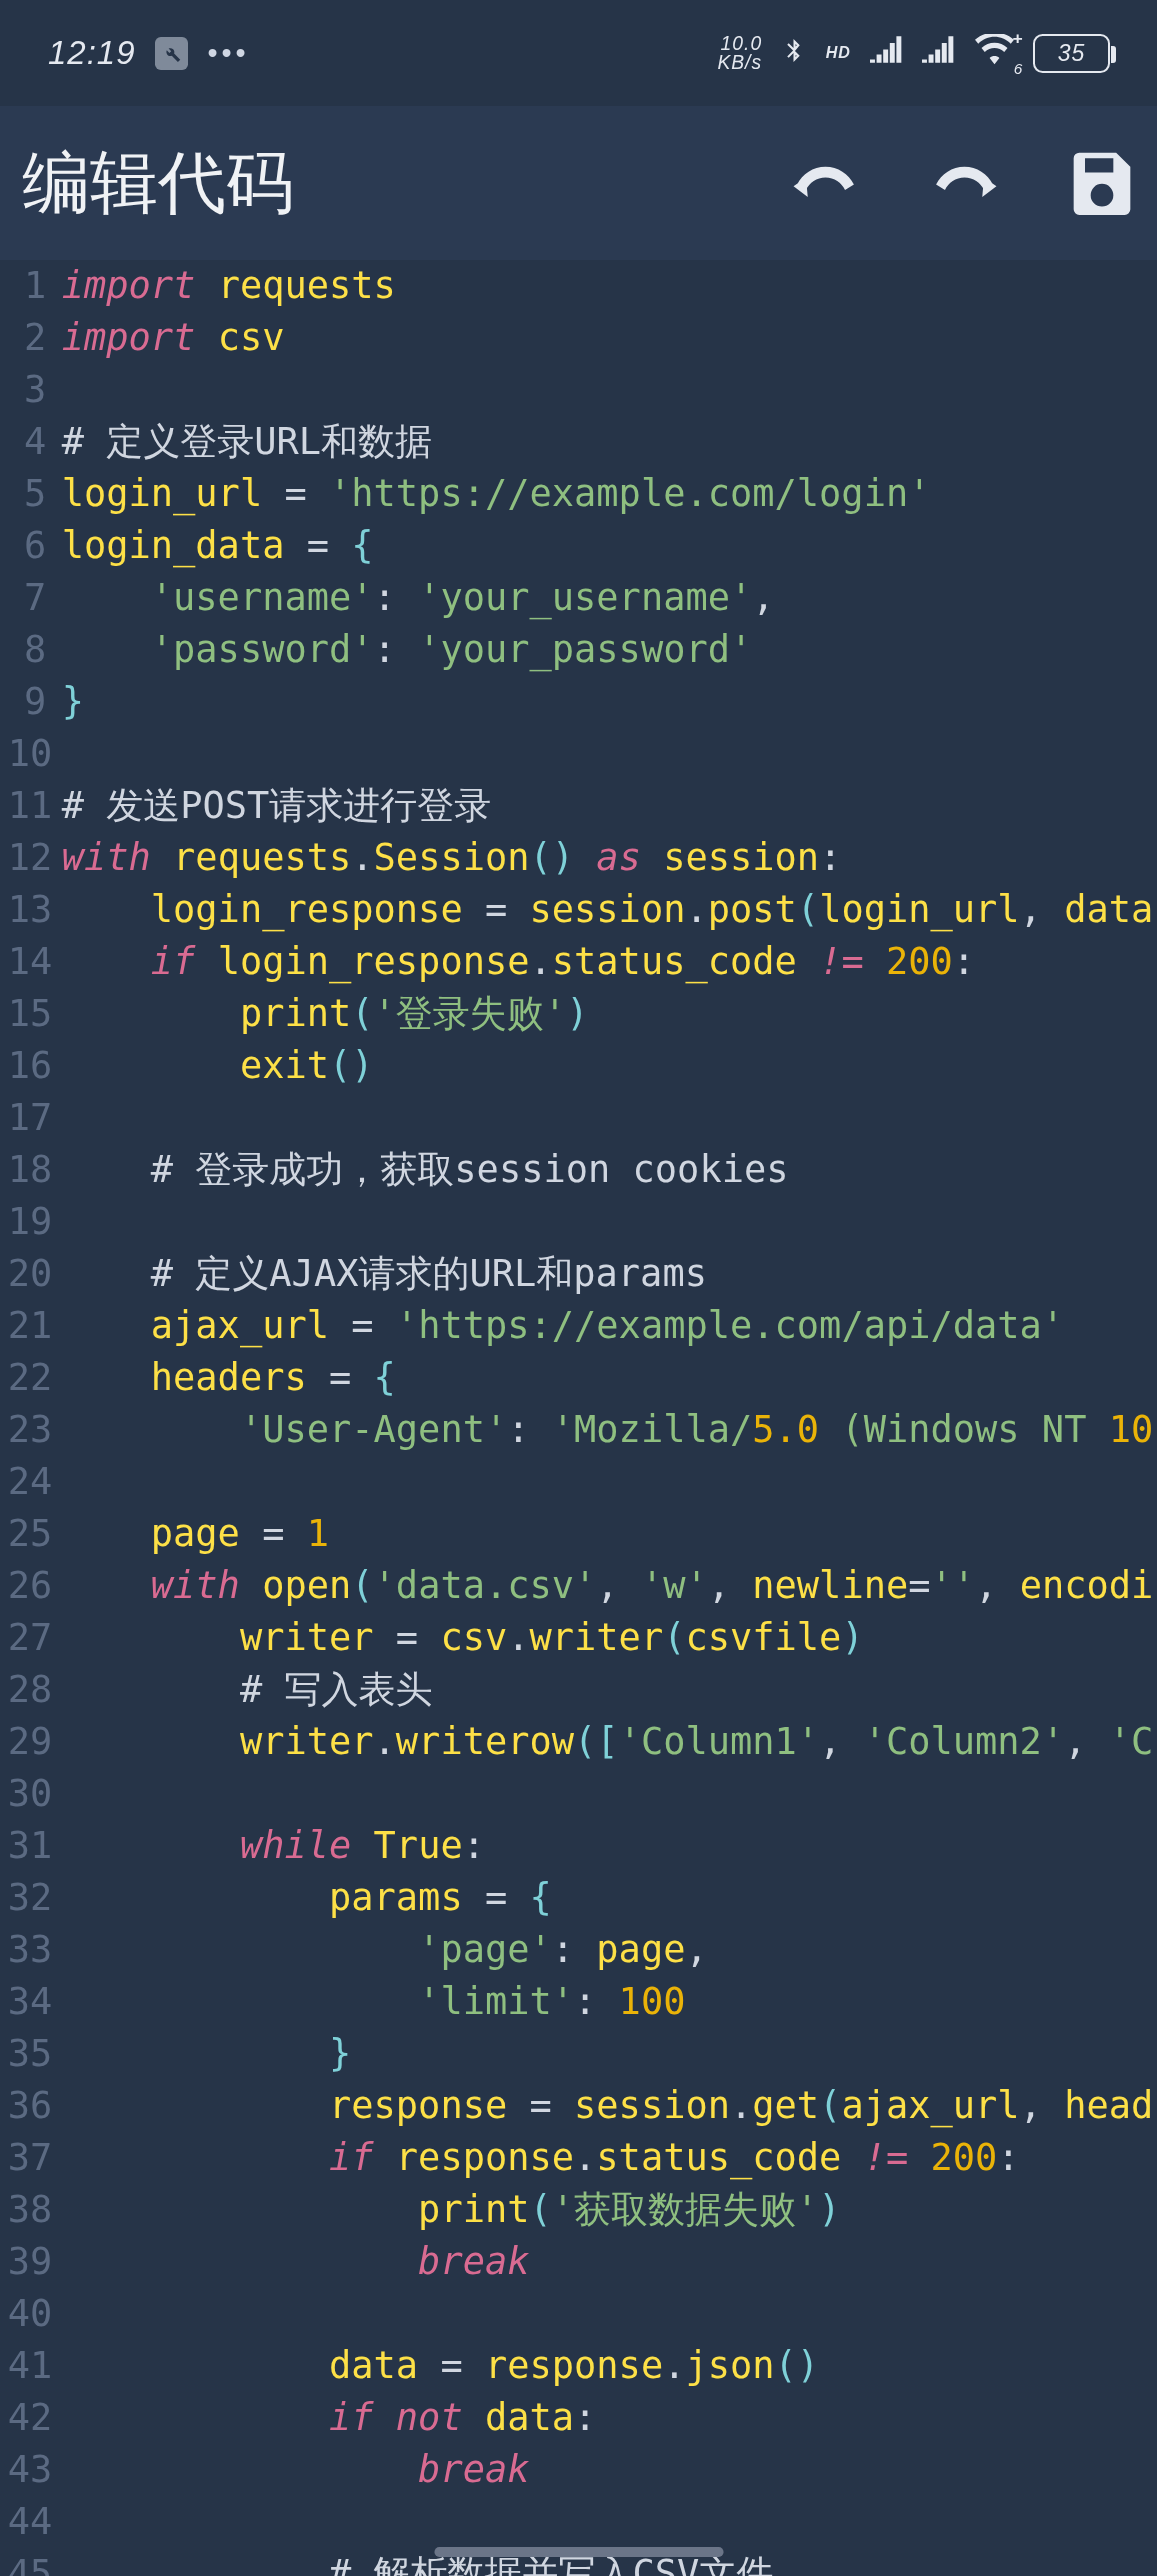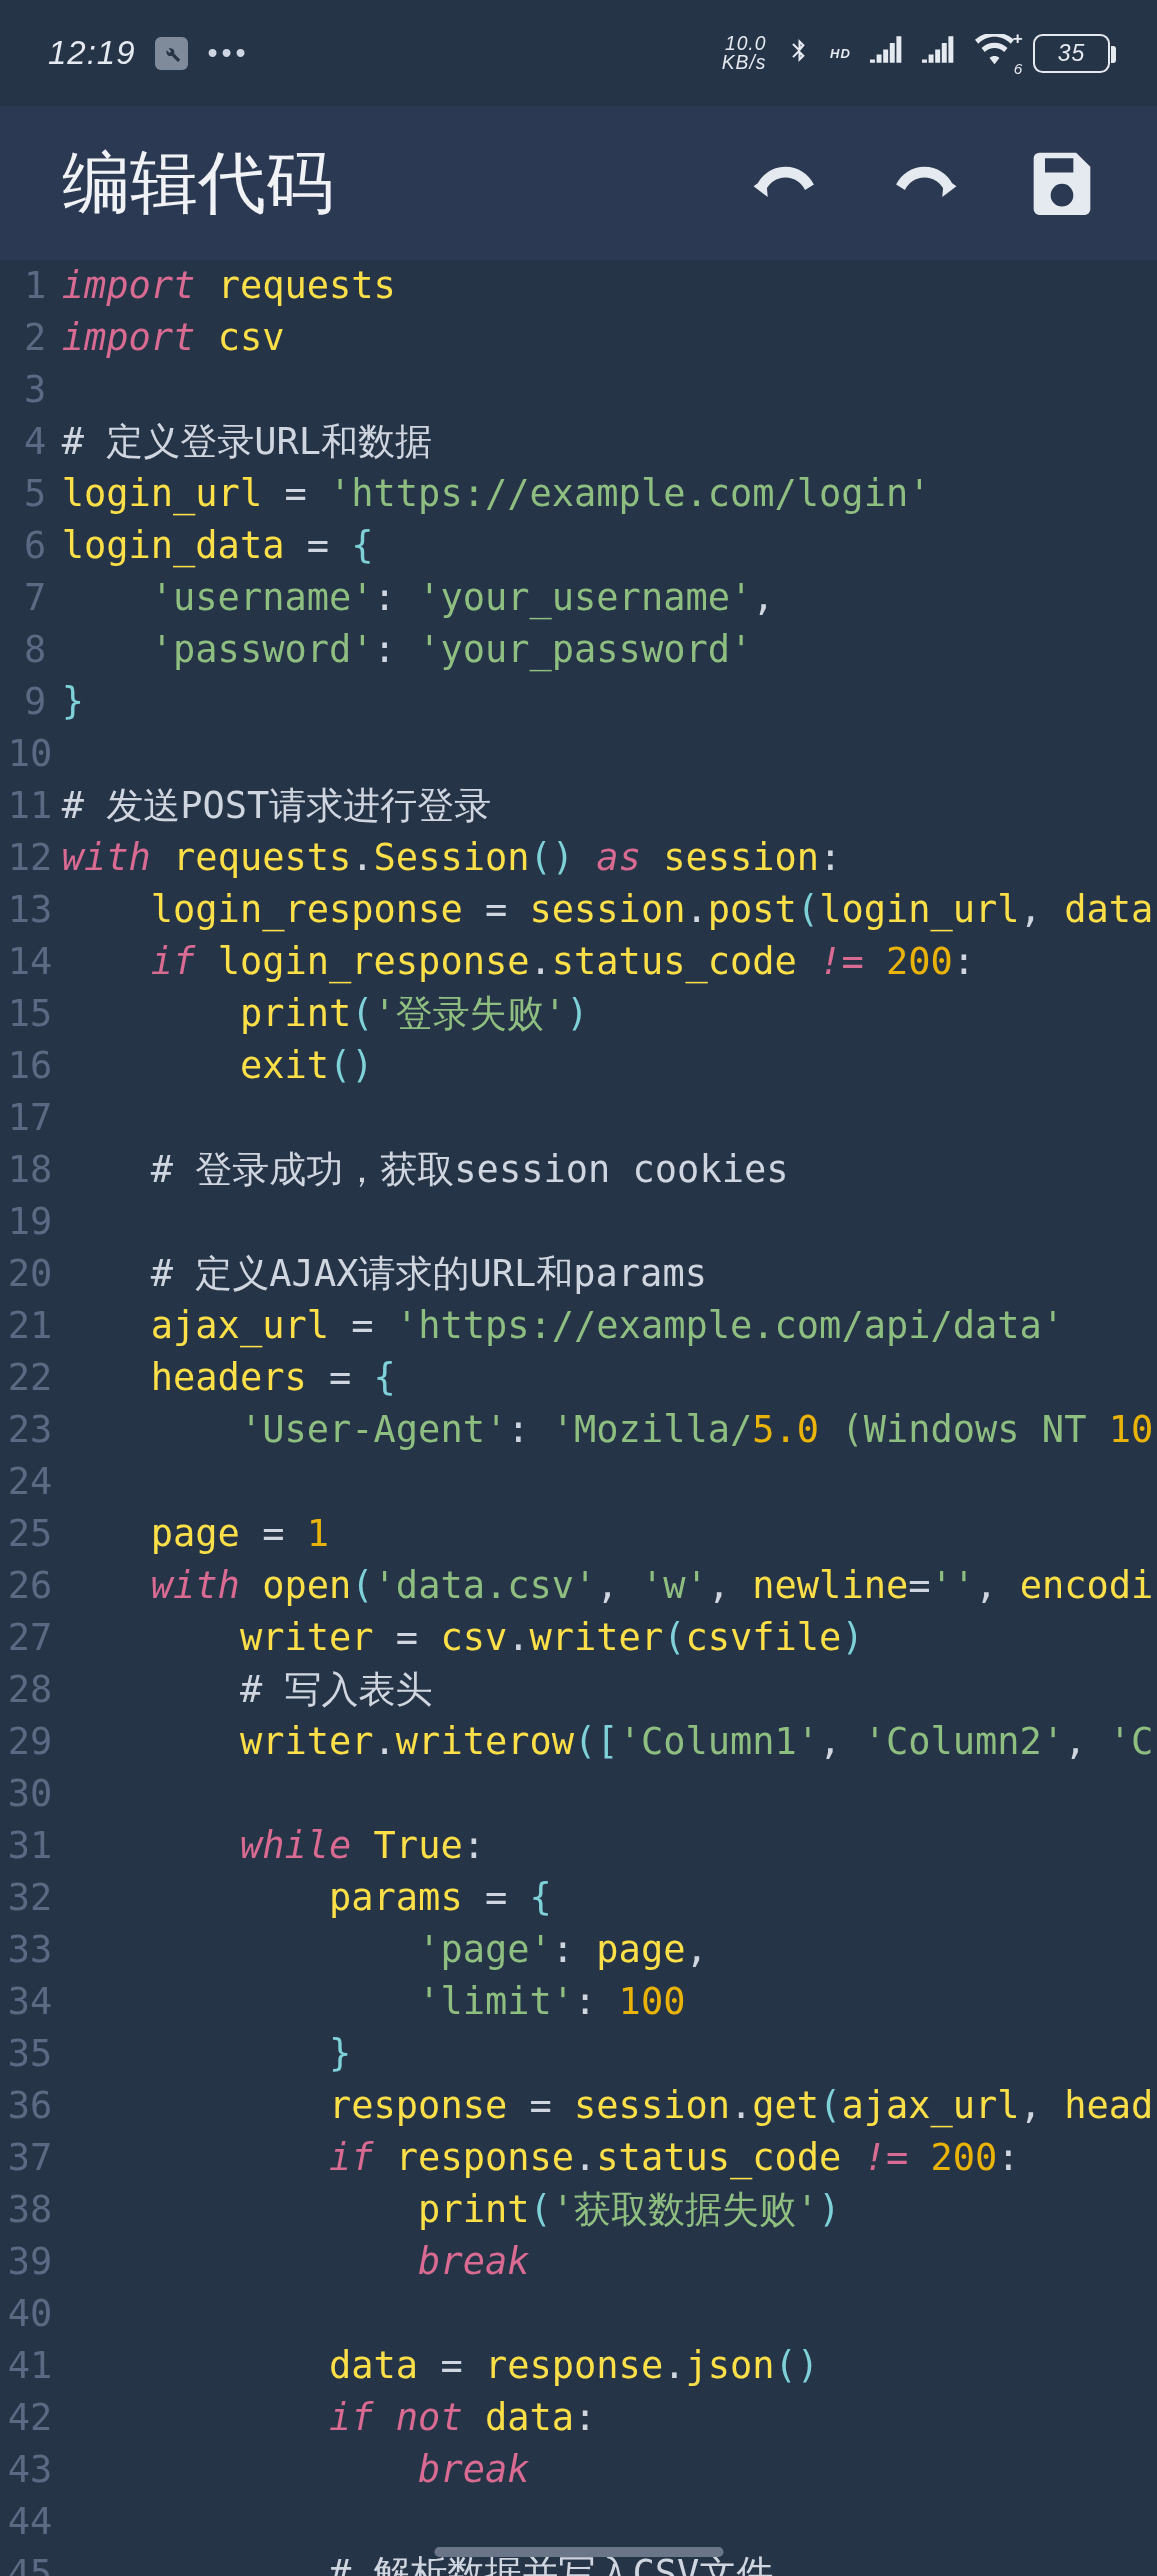--- a/index.html
+++ b/index.html
@@ -27,36 +27,36 @@
   .status-left { display: flex; align-items: center; gap: 19.3px; }
   .status-right { margin-left: auto; display: flex; align-items: center; gap: 19.3px; }
   .wrench {
     width: 33px; height: 33px; background:#7f8a9a; border-radius:5.8px;
     display:flex; align-items:center; justify-content:center;
   }
   .wrench svg { width:21px; height:21px; fill:#263448; }
   .dots { font-size: 29px; letter-spacing: 3.9px; color:#cfd6e3; }
   .kbs { display:flex; flex-direction:column; align-items:flex-end; line-height:1; font-size:19.3px; }
   .bt svg, .sig svg, .wifi svg { fill:#e5e9f0; }
-  .hd { font-size:13px; font-weight:700; }
+  .hd { font-size:16px; font-weight:700; }
   .battery {
     width:77px; height:39px; border:2.9px solid #e5e9f0; border-radius:9.6px;
     display:flex; align-items:center; justify-content:center; position:relative;
     font-size:23px;
   }
   .battery::after {
     content:""; position:absolute; right:-7.7px; top:10.6px; width:4.8px; height:17.4px;
     background:#e5e9f0; border-radius:0 2.9px 2.9px 0;
   }
   
   .app-header {
     height: 154px;
     background:#2b3a52;
     display:flex; align-items:center;
-    padding: 0 62px;
+    padding: 0 22px;
   }
   .app-title {
     font-size: 68px; color:#f0f2f5;
     font-weight:400;
     font-family: -apple-system, "Helvetica Neue", "Microsoft YaHei", sans-serif;
   }
   .header-actions { margin-left:auto; display:flex; gap:68px; align-items:center; }
   .header-actions svg { fill:#e5e9f0; }
   
   .editor {

